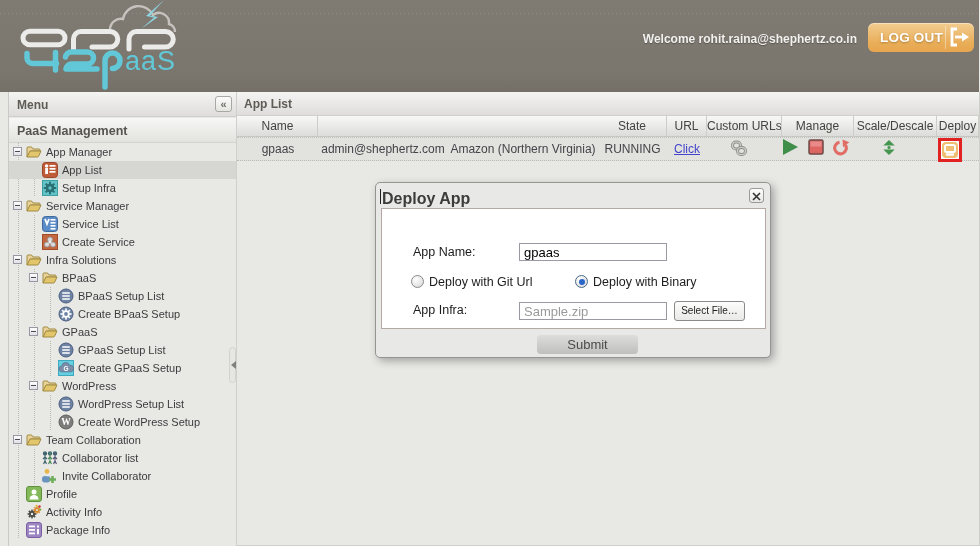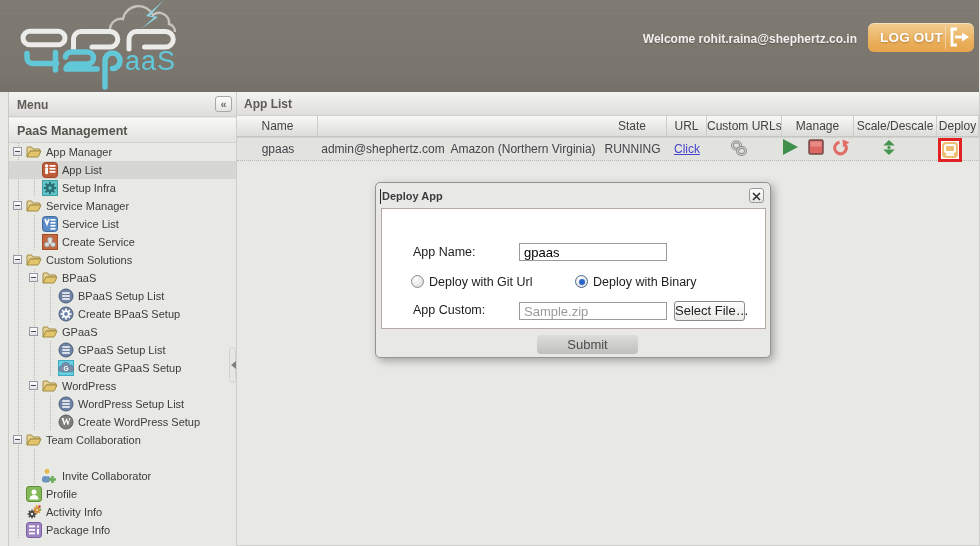--- a/index.html
+++ b/index.html
@@ -40,30 +40,30 @@
 #ctitle { left:0; top:0; width:742px; height:24px; background:linear-gradient(#f4f4f2,#dedddb); border-bottom:1px solid #cfcfcb; }
 #ctitle .t { position:absolute; left:7px; top:5px; font-size:12px; font-weight:bold; color:#5f5b55; }
 #ghead { left:0; top:24px; width:742px; height:21px; background:linear-gradient(#f8f8f7,#dcdcd9); border-bottom:1px solid #c6c6c2; font-size:12px; color:#43433f; }
 .hcell { position:absolute; top:0; height:20px; line-height:20px; text-align:center; border-right:1px solid #cdcdc9; white-space:nowrap; overflow:hidden; }
 .hcell.sorted { background:linear-gradient(#ececeb,#d3d3d0); }
 #grow { left:0; top:45px; width:742px; height:24px; background:#e2e2df; border-top:1px dotted #c2c2be; border-bottom:1px dotted #b9b9b5; font-size:12px; color:#44444a; }
 .rcell { position:absolute; top:0; height:22px; line-height:22px; text-align:center; }
 
 
 #dlg { left:375px; top:182px; width:396px; height:176px; background:#e8e8e7; border:1px solid #949492; border-radius:5px; box-shadow:3px 3px 8px rgba(0,0,0,.3); }
-#dlg .title { position:absolute; left:6px; top:7px; font-size:11px; font-weight:bold; color:#3c3c3c; }
+#dlg .title { position:absolute; left:6px; top:7px; font-size:16px; font-weight:bold; color:#3c3c3c; }
 #dlg .caret { position:absolute; left:4px; top:6px; width:1px; height:15px; background:#222; }
 #xbtn { position:absolute; right:6px; top:5px; width:15px; height:15px; border:1px solid #9a9a98; border-radius:3px; background:linear-gradient(#ffffff,#e6e6e4); }
 #dlgbody { position:absolute; left:5px; top:25px; width:385px; height:121px; background:#fff; border:1px solid #b4a9a3; }
 .dlab { position:absolute; font-size:12.5px; color:#1c1c1c; white-space:nowrap; }
 .dinput { position:absolute; width:148px; height:18px; border:1px solid #9a9aa2; background:#fff; font-size:13px; font-family:"Liberation Sans",sans-serif; padding:0 4px; color:#000; }
 .radio { position:absolute; width:13px; height:13px; border-radius:50%; border:1px solid #8a8a8a; background:radial-gradient(circle at 35% 30%, #ffffff, #d5d5d5); }
 .radio.on { border-color:#4a6a8a; }
 .radio.on:after { content:""; position:absolute; left:2.5px; top:2.5px; width:6px; height:6px; border-radius:50%; background:#2a66c8; }
-#selfile { position:absolute; left:292px; top:92px; width:71px; height:20px; border:1px solid #8a8a88; border-radius:3px; background:linear-gradient(#fdfdfd,#e9e9e7); font-size:13px; color:#222; text-align:center; line-height:18px; white-space:nowrap; }
+#selfile { position:absolute; left:292px; top:92px; width:71px; height:20px; border:1px solid #8a8a88; border-radius:3px; background:linear-gradient(#fdfdfd,#e9e9e7); font-size:10px; color:#222; text-align:center; line-height:18px; white-space:nowrap; }
 #submit { position:absolute; left:161px; top:152px; width:101px; height:19px; border-radius:4px; background:linear-gradient(#dddddc,#bfbfbe); text-align:center; font-size:13px; color:#4b4b4b; line-height:19px; }
 </style>
 </head>
 <body>
 <div class="abs" id="hdr">
     <div style="position:absolute;left:0;top:13px;width:100%;height:1px;background-image:repeating-linear-gradient(90deg, rgba(255,255,255,.13) 0 1px, transparent 1px 4px);"></div>
   <svg class="abs" style="left:0;top:0;" width="190" height="92" viewBox="0 0 190 92">
       <path d="M110 30 a11 11 0 0 1 13 -11 a16 16 0 0 1 30 -4 a10 10 0 0 1 16 9 a8 8 0 0 1 6 8" fill="none" stroke="#c6c3be" stroke-width="2.4"></path>
       <path d="M164 0 L146 16 L154 17.5 L141 29 L158 17 L150 15.5 Z" fill="#8fd4e2"></path>
       <g fill="none" stroke="#ebebe9" stroke-width="5" stroke-linecap="round" stroke-linejoin="round">
@@ -174,21 +174,21 @@
             <circle cx="8" cy="8" r="1.6" fill="#efefef"></circle>
           </svg></div>
         <div class="tlabel" style="left:53px">Create Service</div>
       </div>
       <div class="trow" style="top:108px">
         <div class="texp" style="left:4px"></div>
         <div class="tico" style="left:17px"><svg width="16" height="16" viewBox="0 0 16 16">
             <path d="M1 13 L1 4 Q1 3 2 3 L5 3 Q6 3 6.5 4 L7 5 L13 5 Q14 5 14 6 L14 7 L4.5 7 Z" fill="#e8d29a" stroke="#a08c42" stroke-width="1"></path>
             <path d="M1 13 L4 7 L15 7 L12.5 12.4 Q12.2 13 11.5 13 Z" fill="#e3c56c" stroke="#a08c42" stroke-width="1"></path>
           </svg></div>
-        <div class="tlabel" style="left:37px">Custom Solutions</div>
+        <div class="tlabel" style="left:37px">Infra Solutions</div>
       </div>
       <div class="trow" style="top:126px">
         <div class="texp" style="left:20px"></div>
         <div class="tico" style="left:33px"><svg width="16" height="16" viewBox="0 0 16 16">
             <path d="M1 13 L1 4 Q1 3 2 3 L5 3 Q6 3 6.5 4 L7 5 L13 5 Q14 5 14 6 L14 7 L4.5 7 Z" fill="#e8d29a" stroke="#a08c42" stroke-width="1"></path>
             <path d="M1 13 L4 7 L15 7 L12.5 12.4 Q12.2 13 11.5 13 Z" fill="#e3c56c" stroke="#a08c42" stroke-width="1"></path>
           </svg></div>
         <div class="tlabel" style="left:53px">BPaaS</div>
       </div>
       <div class="trow" style="top:144px">
@@ -267,20 +267,33 @@
           </svg></div>
         <div class="tlabel" style="left:69px">Create WordPress Setup</div>
       </div>
       <div class="trow" style="top:288px">
         <div class="texp" style="left:4px"></div>
         <div class="tico" style="left:17px"><svg width="16" height="16" viewBox="0 0 16 16">
             <path d="M1 13 L1 4 Q1 3 2 3 L5 3 Q6 3 6.5 4 L7 5 L13 5 Q14 5 14 6 L14 7 L4.5 7 Z" fill="#e8d29a" stroke="#a08c42" stroke-width="1"></path>
             <path d="M1 13 L4 7 L15 7 L12.5 12.4 Q12.2 13 11.5 13 Z" fill="#e3c56c" stroke="#a08c42" stroke-width="1"></path>
           </svg></div>
         <div class="tlabel" style="left:37px">Team Collaboration</div>
+      </div>
+      <div class="trow" style="top:306px">
+        <div class="tico" style="left:33px"><svg width="16" height="16" viewBox="0 0 16 16">
+            <g stroke="#3d6470" stroke-width="1.1" fill="none">
+              <circle cx="3" cy="3.5" r="1.6" fill="#3d6470"></circle>
+              <path d="M3 5.5 V11 M3 7 L1 9 M3 7 L5 9 M3 11 L1.5 14 M3 11 L4.5 14"></path>
+              <circle cx="8" cy="3.5" r="1.6" fill="#4c8a5a"></circle>
+              <path d="M8 5.5 V11 M8 7 L6 9 M8 7 L10 9 M8 11 L6.5 14 M8 11 L9.5 14" stroke="#4c8a5a"></path>
+              <circle cx="13" cy="3.5" r="1.6" fill="#557"></circle>
+              <path d="M13 5.5 V11 M13 7 L11 9 M13 7 L15 9 M13 11 L11.5 14 M13 11 L14.5 14" stroke="#557"></path>
+            </g>
+          </svg></div>
+        <div class="tlabel" style="left:53px">Collaborator list</div>
       </div>
       <div class="trow" style="top:324px">
         <div class="tico" style="left:33px"><svg width="16" height="16" viewBox="0 0 16 16">
             <circle cx="5" cy="3.4" r="2.4" fill="#e8b64c"></circle>
             <path d="M2 8 a3.5 3.5 0 0 0 0 6.5 h3.5 a3.5 3.5 0 0 0 2-6 z" fill="#6b94c0"></path>
             <path d="M10.5 8 v7 M7 11.5 h7" stroke="#6fae5a" stroke-width="2.6"></path>
           </svg></div>
         <div class="tlabel" style="left:53px">Invite Collaborator</div>
       </div>
       <div class="trow" style="top:342px">
@@ -384,18 +397,18 @@
   <div id="xbtn"><svg width="13" height="13" viewBox="0 0 13 13">
         <path d="M3 3 L10 10 M10 3 L3 10" stroke="#333" stroke-width="1.6"></path>
       </svg></div>
   <div id="dlgbody">
     <div class="dlab" style="left:31px;top:36px;">App Name:</div>
     <input class="dinput" style="left: 137px; top: 34px;" value="gpaas">
     <div class="radio" style="left:29px;top:66px;"></div>
     <div class="dlab" style="left:47px;top:66px;">Deploy with Git Url</div>
     <div class="radio on" style="left:193px;top:66px;"></div>
     <div class="dlab" style="left:211px;top:66px;">Deploy with Binary</div>
-    <div class="dlab" style="left:31px;top:94px;">App Custom:</div>
+    <div class="dlab" style="left:31px;top:94px;">App Infra:</div>
     <input class="dinput" style="left: 137px; top: 93px; color: rgb(154, 154, 154);" value="Sample.zip">
     <div id="selfile">Select File…</div>
   </div>
   <div id="submit">Submit</div>
 </div>
 
 </body></html>

